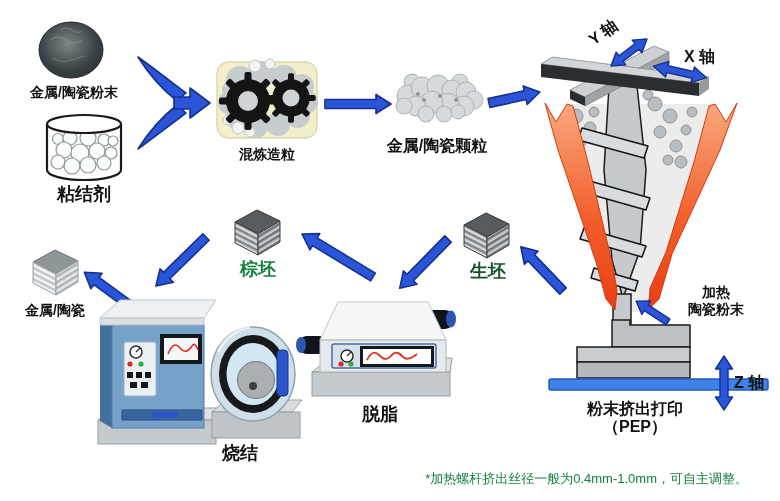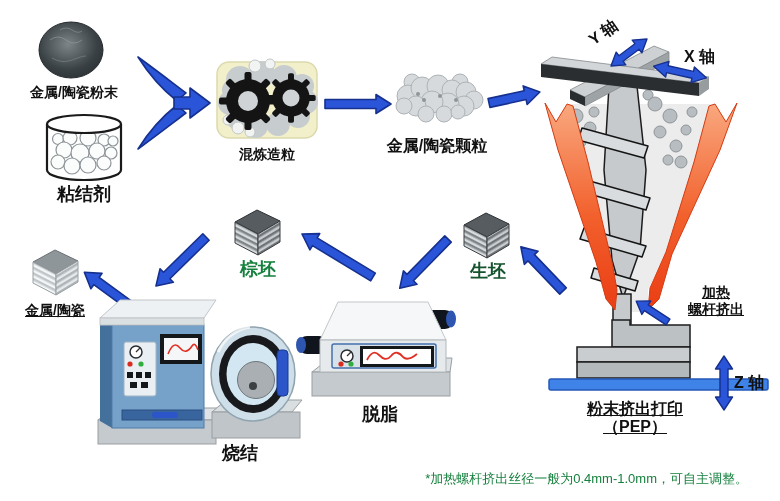--- a/index.html
+++ b/index.html
@@ -1,20 +1,20 @@
 <!DOCTYPE html>
 <html><head>
 <meta charset="utf-8">
 <style>
   html,body{margin:0;padding:0;background:#fff;}
   #stage{position:relative;width:780px;height:501px;background:#ffffff;overflow:hidden;
          font-family:"Liberation Sans","DejaVu Sans",sans-serif;}
   #art{position:absolute;left:0;top:0;}
   .label{position:absolute;font-weight:bold;color:#111;text-align:center;line-height:1.2;white-space:nowrap;}
-  .label .ln{display:block;white-space:nowrap;text-decoration:underline;}
+  .label .ln{display:block;white-space:nowrap;}
   .sz17{font-size:14px;} .sz18{font-size:18px;} .sz16{font-size:16px;}
   .green{color:#14532d;} .brown{color:#15803d;}
   .title{font-size:16px;line-height:1.15;}
   .foot{position:absolute;font-size:13px;font-weight:normal;color:#15803d;text-align:right;white-space:nowrap;}
   .rotY{transform:rotate(-35deg);transform-origin:left bottom;}
 </style>
 </head>
 <body>
 
 <div id="stage">
@@ -301,21 +301,21 @@
   <div class="label sz18" style="left:30px;top:184px;width:108px;">粘结剂</div>
   <div class="label sz17" style="left:212px;top:146px;width:110px;">混炼造粒</div>
   <div class="label sz16" style="left:378px;top:136px;width:118px;">金属/陶瓷颗粒</div>
 
   <div class="label sz16 rotY" style="left:596px;top:30px;">Y 轴</div>
   <div class="label sz16" style="left:684px;top:47px;">X 轴</div>
   <div class="label sz16" style="left:734px;top:373px;">Z 轴</div>
 
   <div class="label sz17" style="left:652px;top:284px;width:128px;">
     <span class="ln">加热</span>
-    <span class="ln">螺杆挤出</span>
+    <span class="ln">陶瓷粉末</span>
   </div>
 
   <div class="label title" style="left:555px;top:400px;width:160px;">
     <span class="ln">粉末挤出打印</span>
     <span class="ln">（PEP）</span>
   </div>
 
   <div class="label sz18 green" style="left:462px;top:261px;width:52px;">生坯</div>
   <div class="label sz18 brown" style="left:232px;top:259px;width:52px;">棕坯</div>
 

